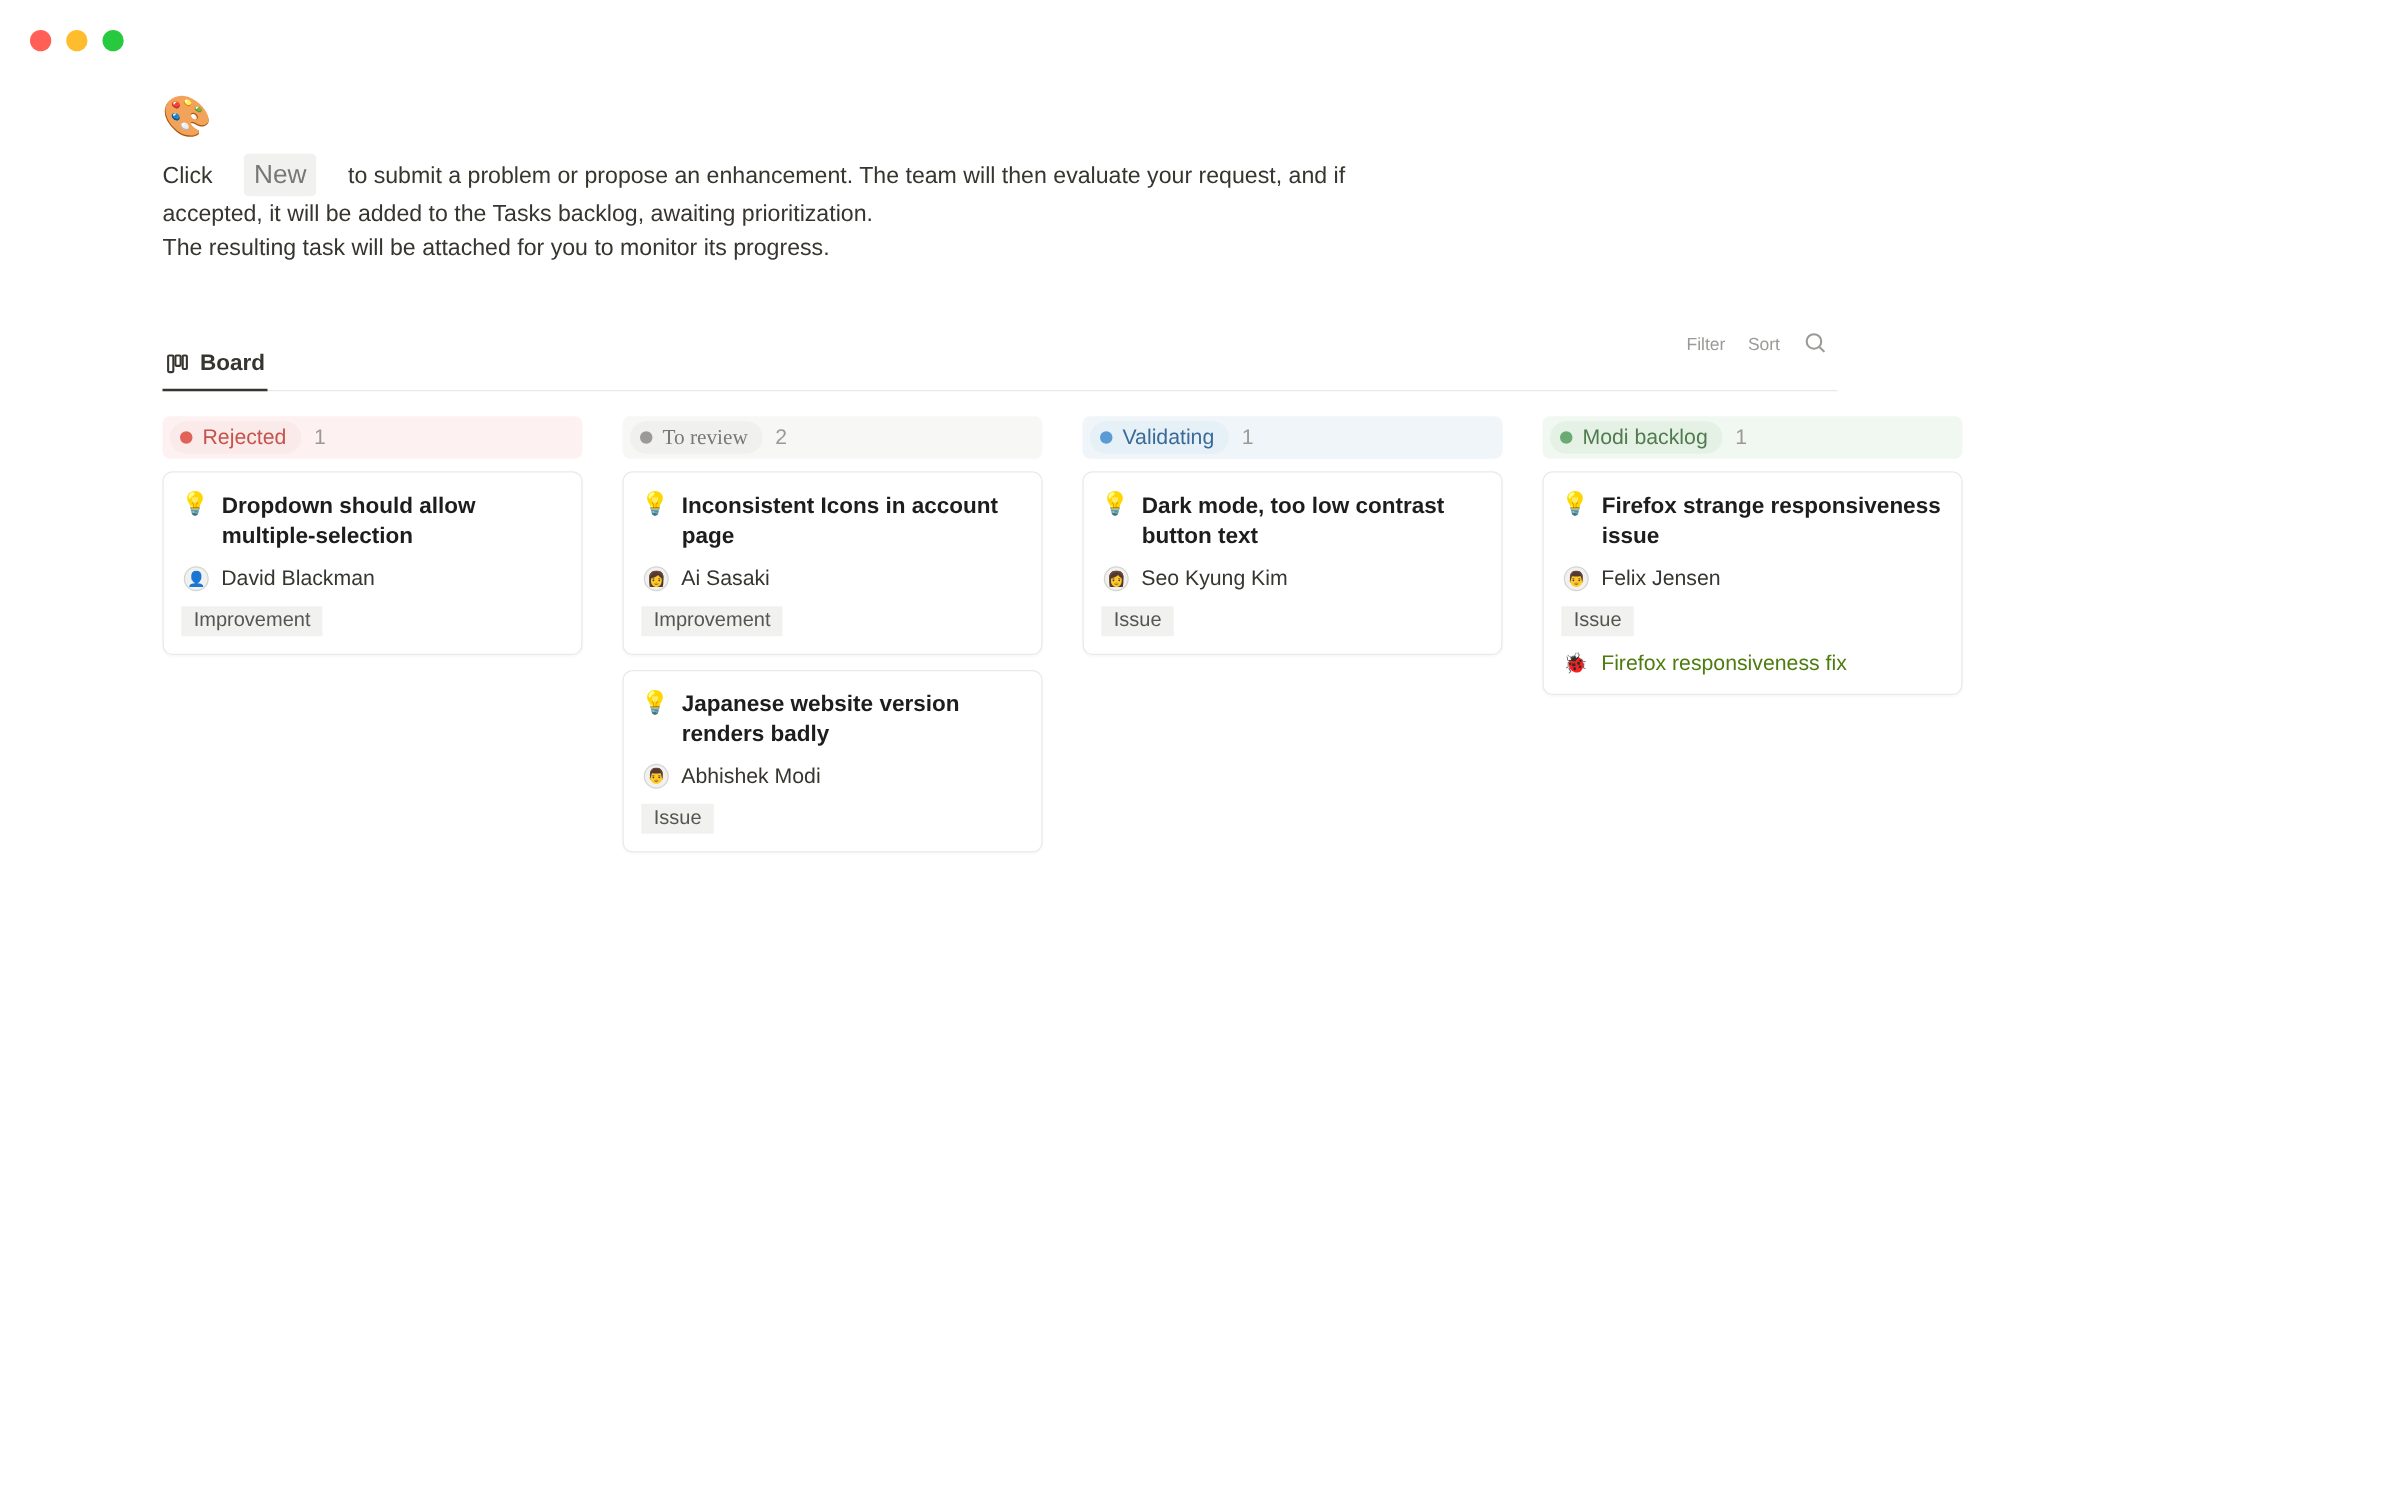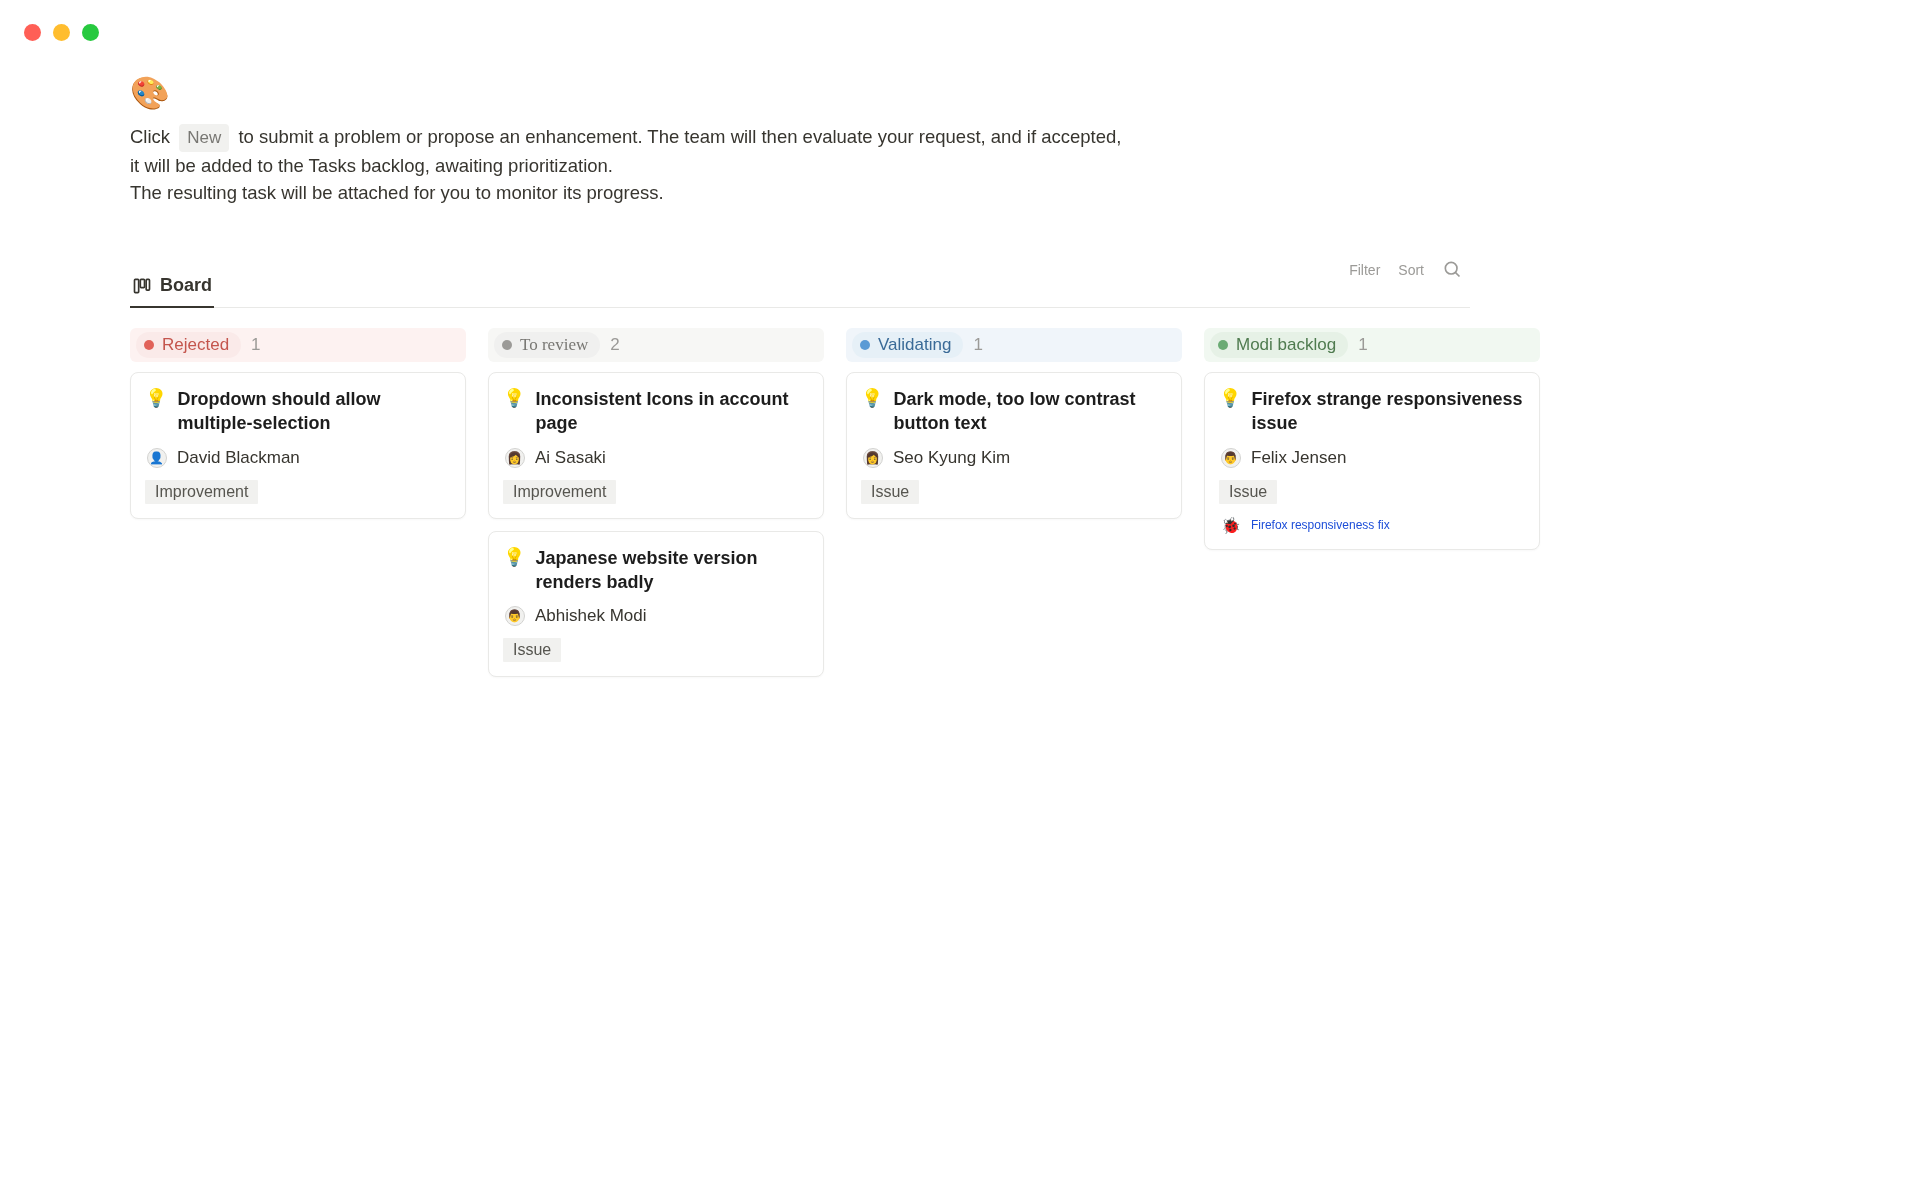--- a/index.html
+++ b/index.html
@@ -51,24 +51,24 @@
     font-size: 18.5px;
     line-height: 1.5;
     color: #37352f;
     margin-bottom: 32px;
     max-width: 1000px;
   }
   .new-badge {
     display: inline-block;
     background: #f1f1ef;
     color: #787773;
-    font-size: 17px;
+    font-size: 21px;
     padding: 1px 8px;
     border-radius: 4px;
-    margin: 0 4px;
+    margin: 0 20px;
   }
 
   .view-bar {
     display: flex;
     align-items: center;
     justify-content: space-between;
     border-bottom: 1px solid #e9e9e7;
     margin-bottom: 0;
   }
   .view-tabs {
@@ -96,21 +96,21 @@
     color: #9b9a97;
     font-size: 14px;
     padding-bottom: 6px;
     padding-right: 8px;
   }
   .view-action { cursor: pointer; }
   .search-icon-svg { width: 20px; height: 20px; stroke: #9b9a97; }
 
   .board {
     display: flex;
-    gap: 22px;
+    gap: 32px;
     padding-top: 20px;
   }
   .column {
     width: 336px;
     flex-shrink: 0;
   }
   .column-header {
     display: flex;
     align-items: center;
     gap: 10px;
@@ -214,22 +214,22 @@
     align-items: center;
     gap: 10px;
     margin-top: 12px;
     padding-left: 2px;
   }
   .linked-icon {
     font-size: 16px;
     color: #9b59b6;
   }
   .linked-text {
-    font-size: 12px;
-    color: #1d4ed8;
+    font-size: 17px;
+    color: #4d7c0f;
   }
 </style>
 </head>
 <body>
 
 <div class="window-controls">
   <div class="window-dot dot-red"></div>
   <div class="window-dot dot-yellow"></div>
   <div class="window-dot dot-green"></div>
 </div>

